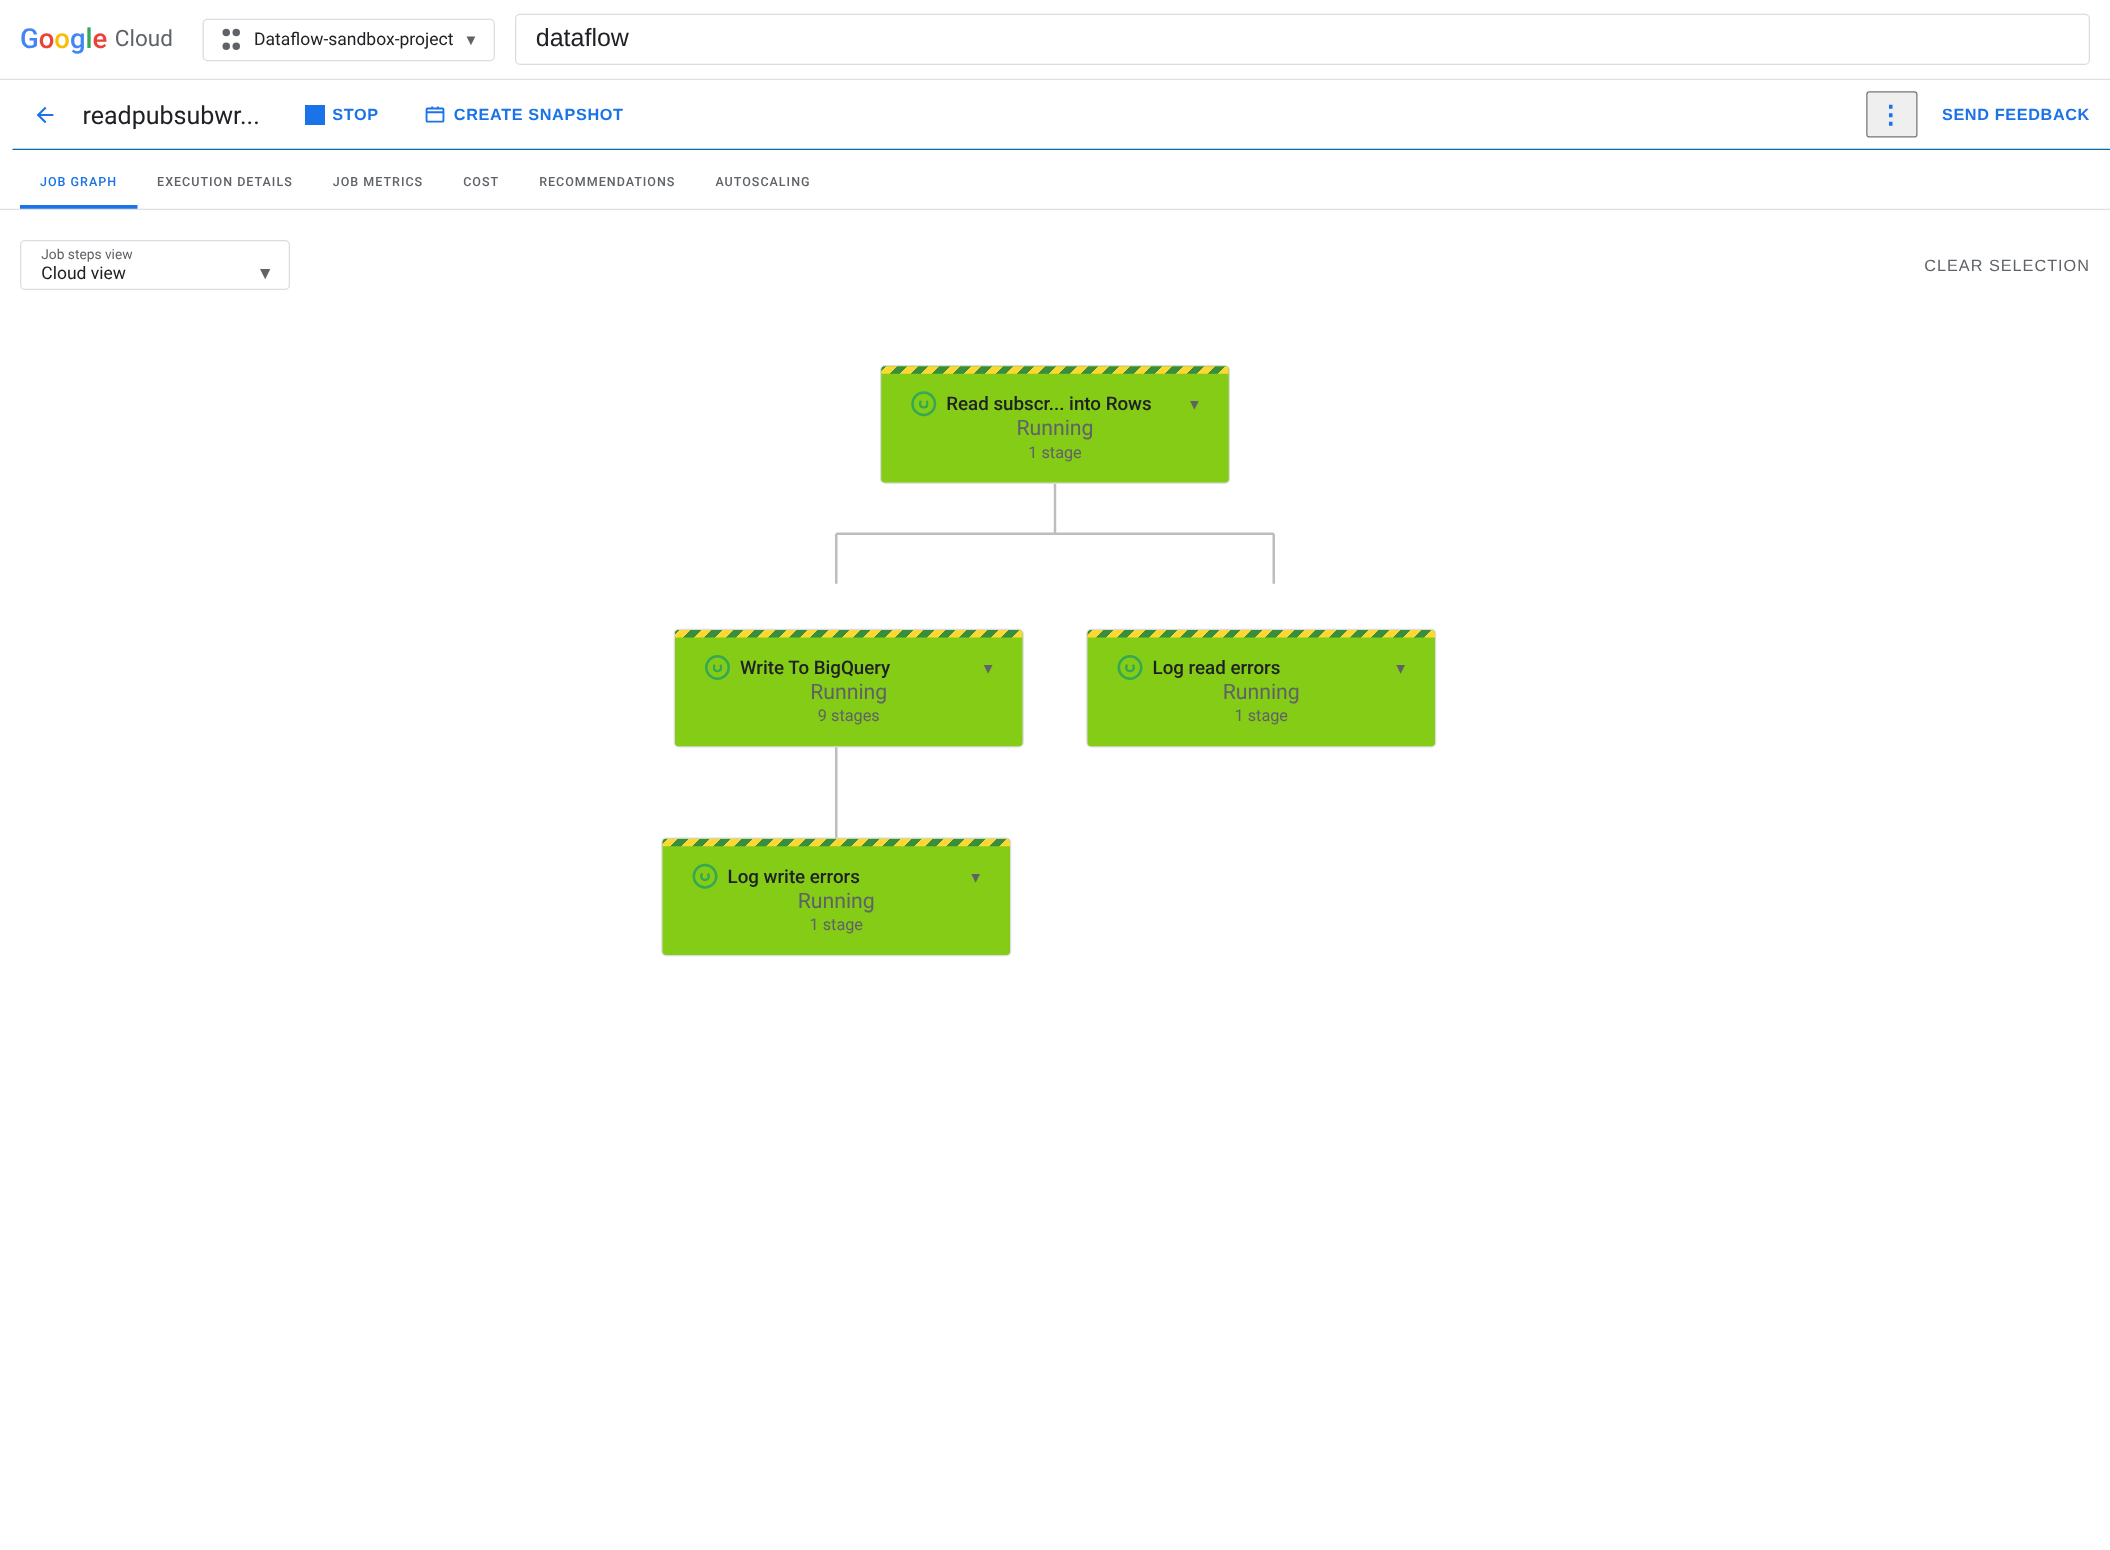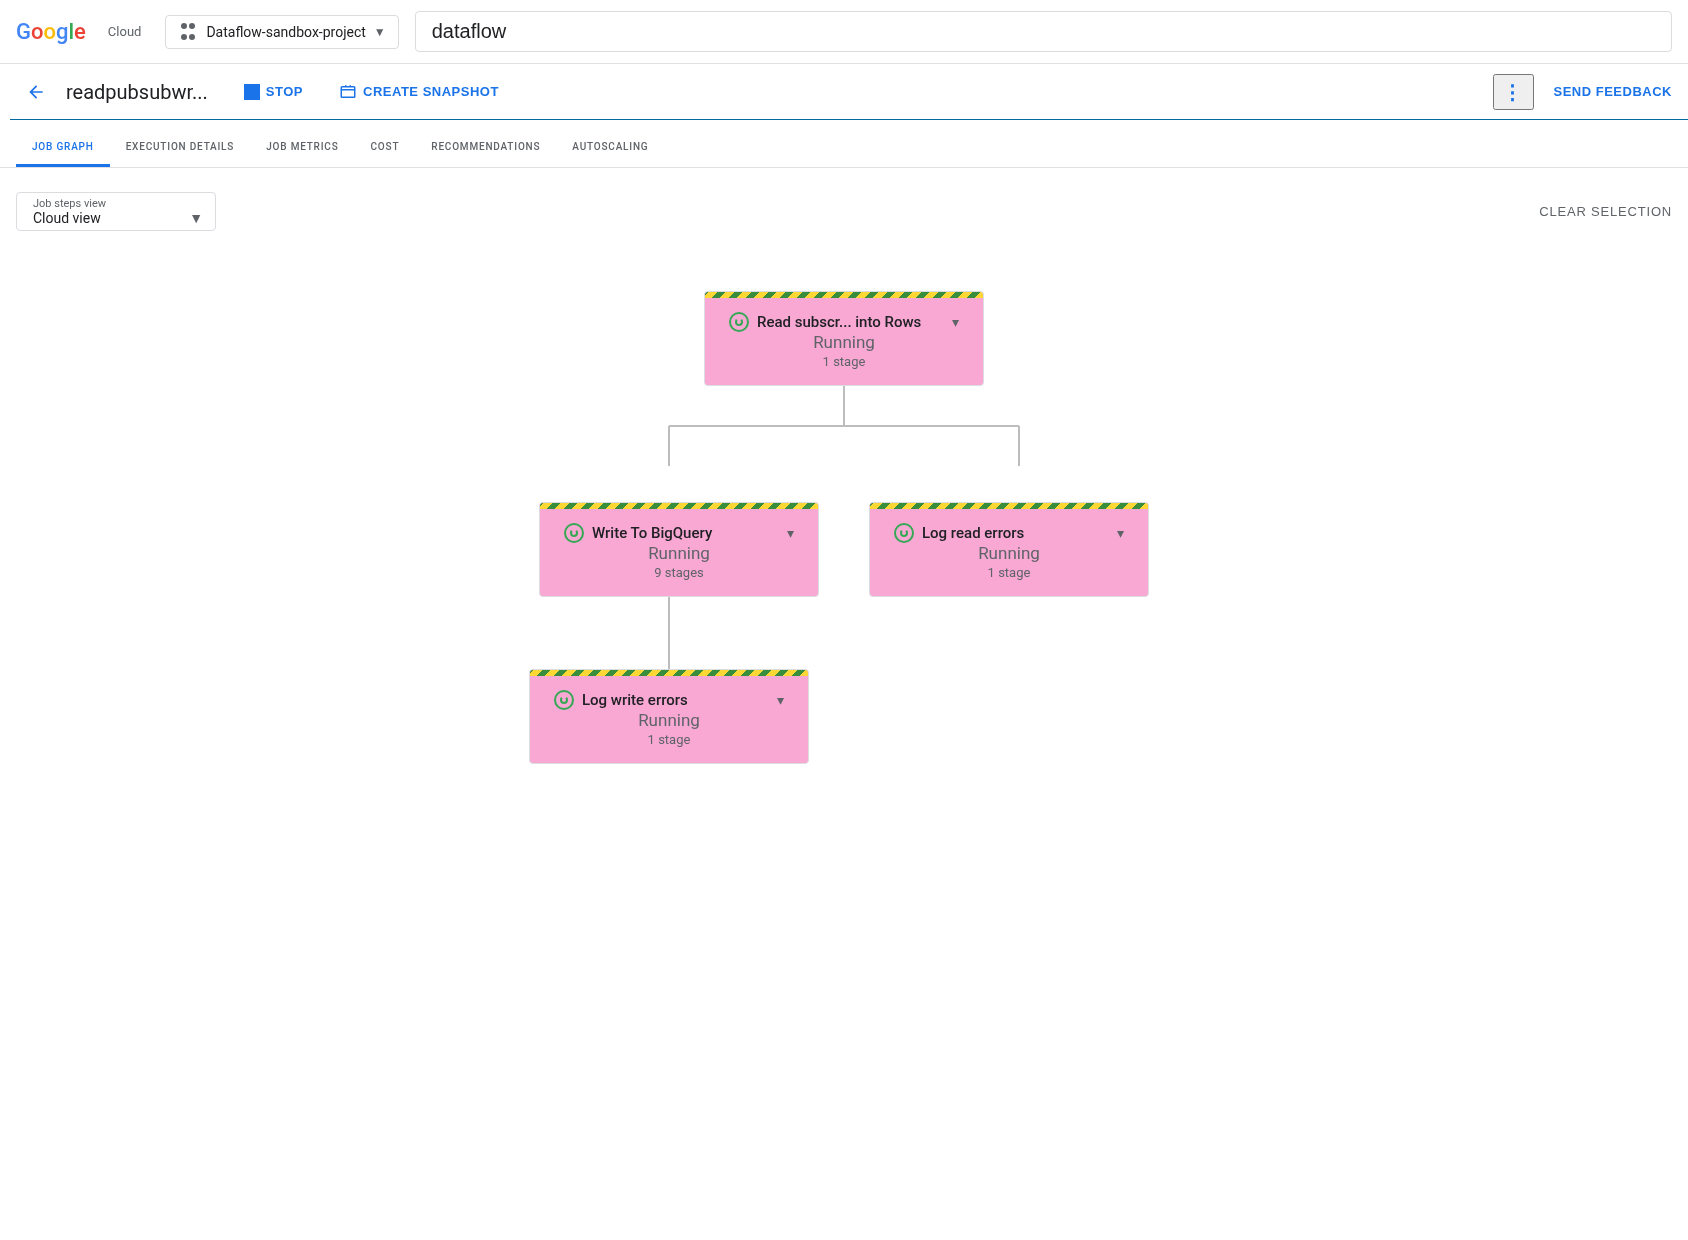--- a/index.html
+++ b/index.html
@@ -16,21 +16,21 @@
     }
     .google-logo {
       display: flex;
       align-items: center;
       gap: 4px;
       font-size: 22px;
       font-weight: 400;
       color: #5f6368;
       margin-right: 8px;
     }
-    .google-logo-cloud { font-size: 13px; color: #5f6368; margin-left: 18px; }
+    .google-logo-cloud { font-size: 18px; color: #5f6368; margin-left: 2px; }
     .project-selector {
       display: flex;
       align-items: center;
       border: 1px solid #dadce0;
       border-radius: 4px;
       padding: 6px 12px;
       gap: 8px;
       cursor: pointer;
       font-size: 14px;
       color: #202124;
@@ -157,21 +157,21 @@
     .view-selector-container {
       display: flex;
       align-items: center;
       justify-content: space-between;
       margin-bottom: 40px;
     }
     .view-selector-box {
       border: 1px solid #dadce0;
       border-radius: 4px;
       padding: 4px 12px 4px 16px;
-      width: 200px;
+      width: 216px;
     }
     .view-selector-label {
       font-size: 11px;
       color: #5f6368;
       position: relative;
       top: 0;
     }
     .view-selector-row {
       display: flex;
       align-items: center;
@@ -203,21 +203,21 @@
       align-items: center;
       padding: 20px 0;
       gap: 0;
       position: relative;
     }
 
     
     .node-card {
       border: 1px solid #dadce0;
       border-radius: 4px;
-      background: #f9a8d4;
+      background: #84cc16;
       padding: 16px 24px;
       min-width: 280px;
       position: relative;
       overflow: hidden;
     }
     .node-card::before {
       content: '';
       position: absolute;
       top: 0;
       left: 0;

